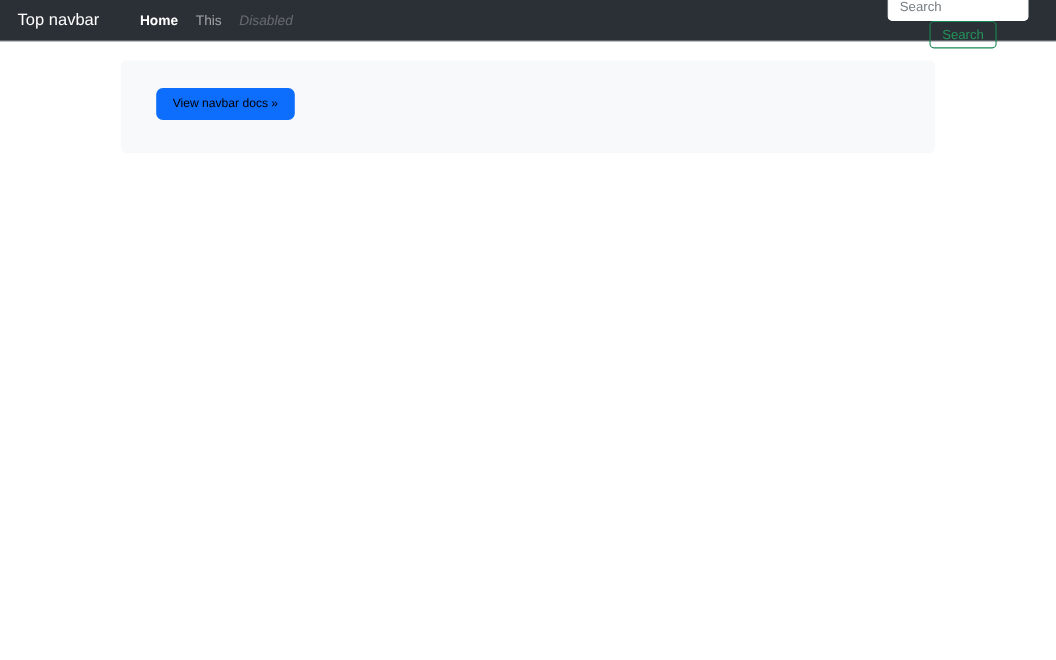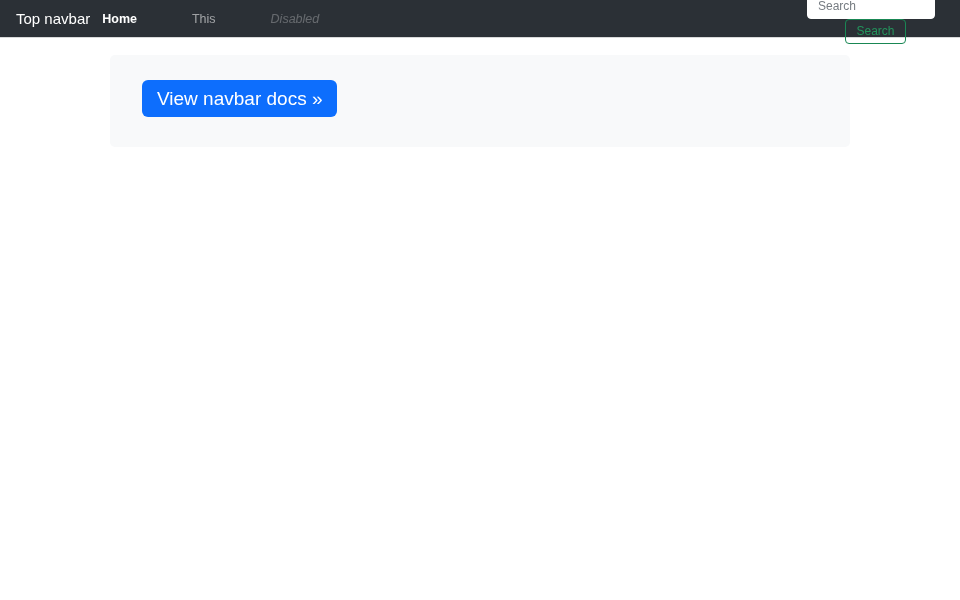--- a/index.html
+++ b/index.html
@@ -17,27 +17,26 @@
     background: #2b3036;
     border-bottom: 1px solid #d8d9da;
     display: flex;
     align-items: center;
     padding: 0 16px;
   }
   .brand {
     color: #ffffff;
     font-size: 15px;
     text-decoration: none;
-    margin-right: 4px;
+    margin-right: 29px;
     white-space: nowrap;
   }
   .nav {
     display: flex;
     align-items: flex-start;
-    gap: 39px;
   }
   .nav a {
     font-size: 12.5px;
     text-decoration: none;
     padding: 0 8px;
     white-space: nowrap;
   }
   .nav a.active { color: #ffffff; font-weight: 600; }
   .nav a.normal { color: rgba(255,255,255,0.55); }
   .nav a.disabled { color: rgba(255,255,255,0.28); cursor: default; font-style: italic; }
@@ -91,22 +90,22 @@
   .panel p {
     margin: 0 0 13px 0;
     font-size: 14.5px;
     line-height: 21.5px;
     max-width: 690px;
     color: #212529;
   }
   .cta {
     display: inline-block;
     background: #0d6efd;
-    color: #ffffff;
-    font-size: 19px;
+    color: #000000;
+    font-size: 11px;
     line-height: 1;
     padding: 9px 15px;
     border: none;
     border-radius: 6px;
     text-decoration: none;
     cursor: pointer;
   }
 </style>
 </head>
 <body>

